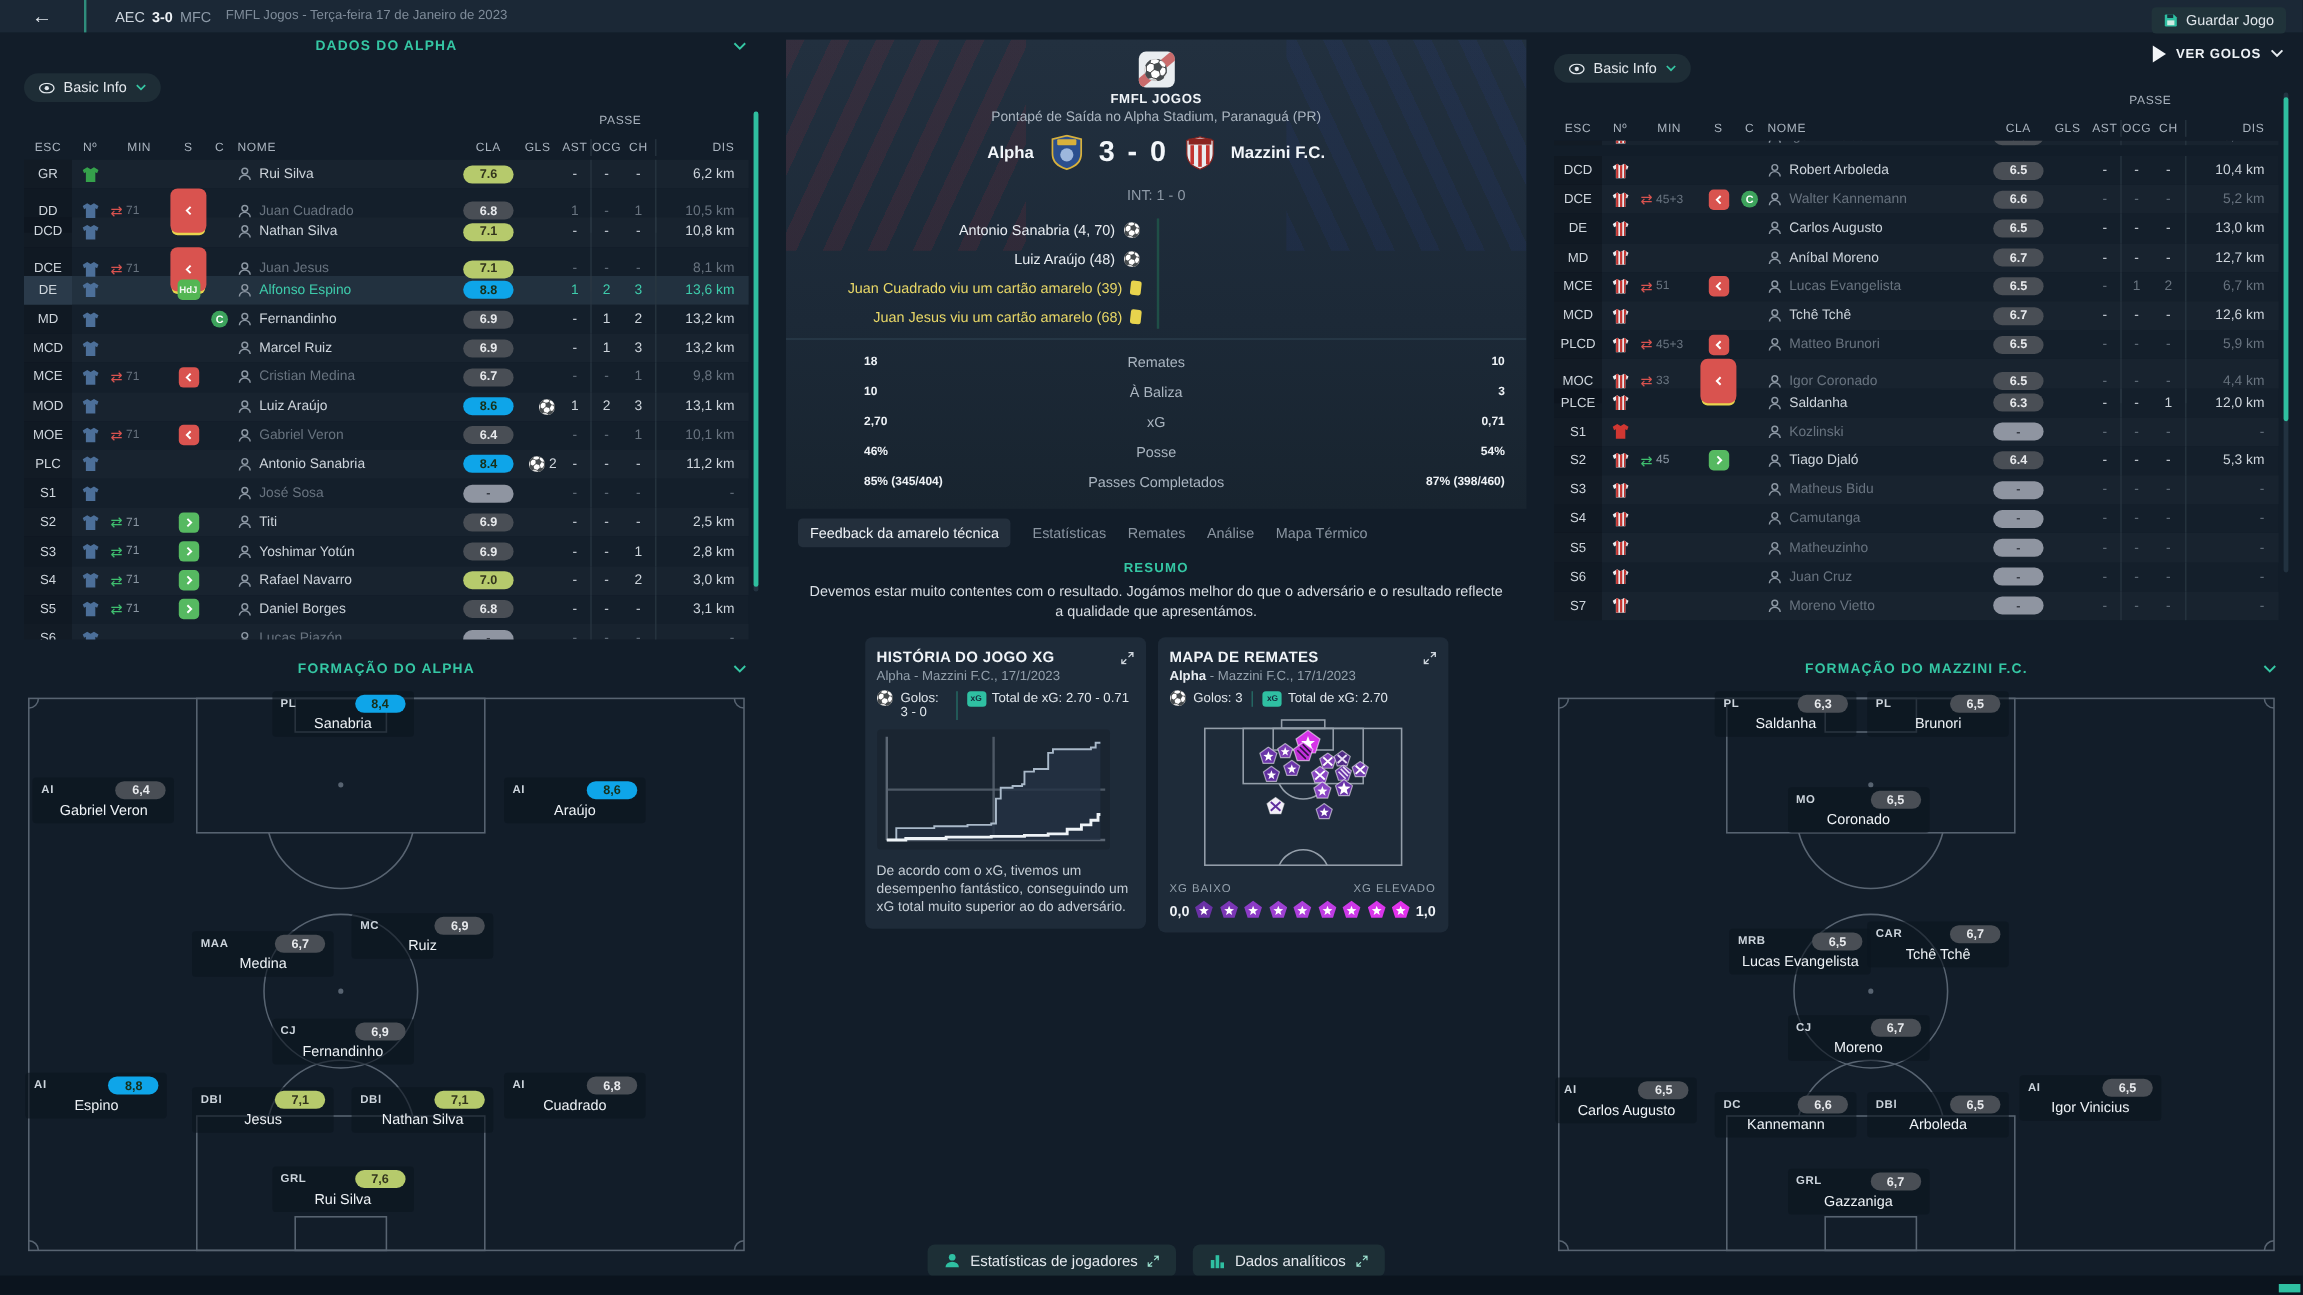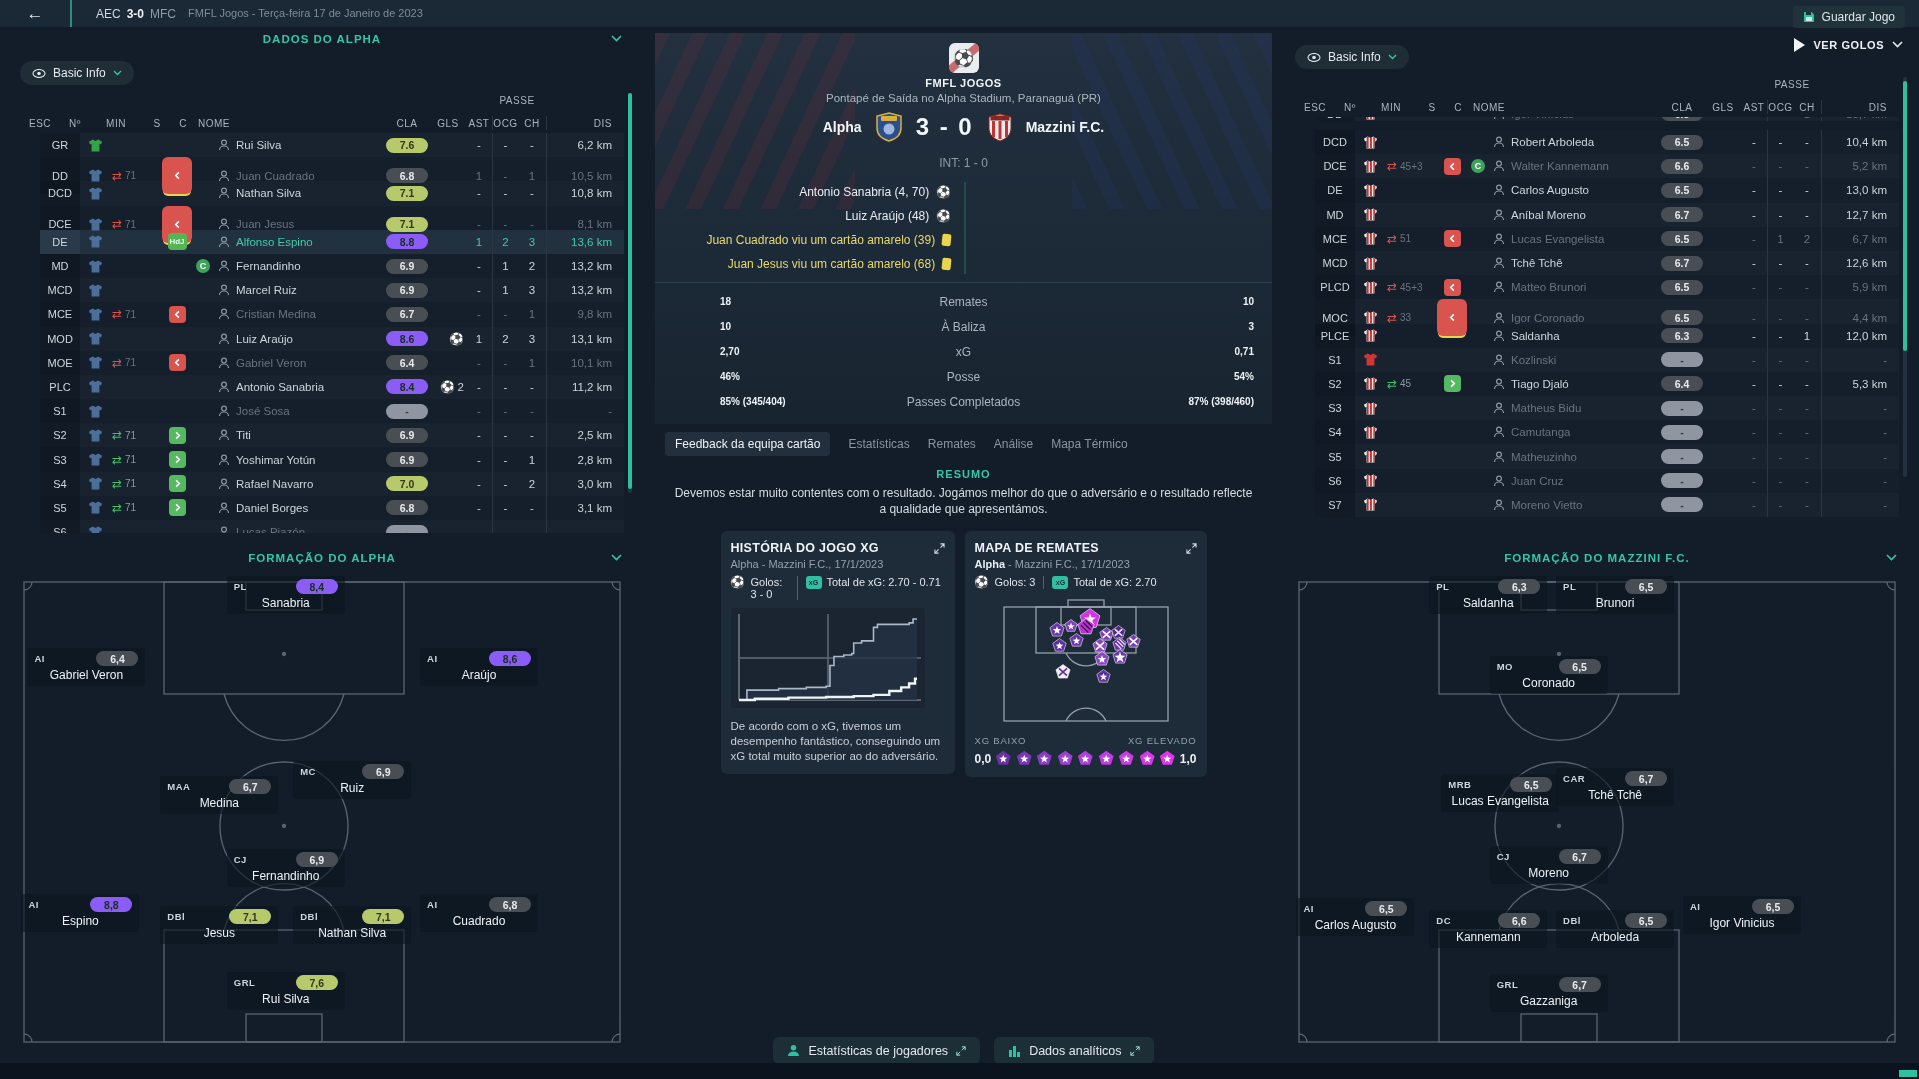--- a/index.html
+++ b/index.html
@@ -31,39 +31,39 @@
   .filter-btn{display:inline-flex;align-items:center;gap:7px;background:#1e2d36;border-radius:12px;height:24px;padding:0 12px;margin-top:12px;color:#e4e9ee;font-size:12px;cursor:pointer;}
   
   .ptable{position:relative;margin-top:8px;}
   .thead{position:relative;height:40px;color:#aab4bf;font-size:10px;letter-spacing:.5px;}
   .grid-cols{display:grid;grid-template-columns:40px 30px 52px 30px 22px 1fr 46px 36px 26px 26px 28px 78px;align-items:center;}
   .thead .grid-cols{position:absolute;bottom:3px;left:0;right:0;}
   .passe-label{position:absolute;top:2px;right:82px;width:50px;text-align:center;color:#aab4bf;}
   .rows-wrap{height:400px;overflow:hidden;position:relative;}
   .prow{height:24.2px;box-sizing:border-box;font-size:11.5px;color:#cdd4db;cursor:pointer;}
   .prow:nth-child(odd) .rowbg{background:#18232f;}
-  .prow .rowbg{background:#141f2b;height:100%;margin-left:20px;}
+  .prow .rowbg{background:#141f2b;height:100%;}
   .prow.hl .rowbg{background:#22313f;}
   .c{display:flex;align-items:center;height:100%;}
   .c-esc{justify-content:center;background:rgba(10,18,27,.45);color:#cfd6dd;font-size:11px;}
   .prow.hl .c-esc{background:#2a3a4a;}
   .c-shirt,.c-s,.c-cc{justify-content:center;}
   .c-min{gap:3px;padding-left:2px;font-size:10px;color:#8b97a3;}
   .c-name{gap:6px;padding-left:4px;overflow:hidden;white-space:nowrap;}
   .c-cla{justify-content:center;}
   .c-gls{justify-content:flex-end;padding-right:2px;gap:2px;}
   .c-ast,.c-ocg,.c-ch{justify-content:center;}
   .c-ocg{border-left:1px solid #2a3743;}
   .c-dis{justify-content:flex-end;padding-right:12px;border-left:1px solid #2a3743;}
   .thead .c-ocg,.thead .c-dis{border-left:1px solid #2a3743;height:14px;}
   .prow.dim .c-name span,.prow.dim .c-dis,.prow.dim .c-ast,.prow.dim .c-ocg,.prow.dim .c-ch,.prow.dim .c-min{color:#68737f;}
   .prow.hl .c-name span,.prow.hl .c-dis,.prow.hl .c-ast,.prow.hl .c-ocg,.prow.hl .c-ch{color:#3ecbab;}
   .pill{min-width:30px;height:15px;border-radius:8px;display:inline-flex;align-items:center;justify-content:center;font-size:10.5px;font-weight:bold;padding:0 6px;}
   .pill.grey{background:#494e55;color:#e8eaed;}
-  .pill.green{background:#8b5cf6;color:#17301a;}
+  .pill.green{background:#0ea5e9;color:#17301a;}
   .pill.lime{background:#b6ca6c;color:#33351d;}
   .pill.na{background:#8f95a1;color:#363b44;}
   .ball{color:#2fc0a2;font-size:12px;line-height:1;}
   .badge{width:17px;height:17px;border-radius:4px;display:inline-flex;align-items:center;justify-content:center;}
   .badge.off{background:#d9534f;}
   .badge.on{background:#56b961;}
   .badge.card{box-shadow:0 3px 0 -1px #e8d44d;}
   .hdj{width:19px;height:17px;border-radius:4px;background:#53b653;color:#f0f7ef;font-size:8px;display:inline-flex;align-items:center;justify-content:center;font-weight:bold;}
   .capt{width:14px;height:14px;border-radius:50%;background:#3da35c;color:#fff;font-size:9px;font-weight:bold;display:inline-flex;align-items:center;justify-content:center;}
   .avatar{flex:0 0 auto;}
@@ -1784,21 +1784,21 @@
           <span class="v r">54%</span>
         </div>
         <div class="stat-row">
           <span class="v">85% (345/404)</span>
           <span class="lab">Passes Completados</span>
           <span class="v r">87% (398/460)</span>
         </div>
       </div>
   </div>
   <div class="tabs" id="tabs">
-      <div class="tab active">Feedback da equipa cartão</div>
+      <div class="tab active">Feedback da amarelo técnica</div>
       <div class="tab">Estatísticas</div>
       <div class="tab">Remates</div>
       <div class="tab">Análise</div>
       <div class="tab">Mapa Térmico</div>
     </div>
   <div class="resumo-t">RESUMO</div>
   <div class="resumo-p">Devemos estar muito contentes com o resultado. Jogámos melhor do que o adversário e o resultado reflecte a qualidade que apresentámos.</div>
 
   <div class="cards">
 

